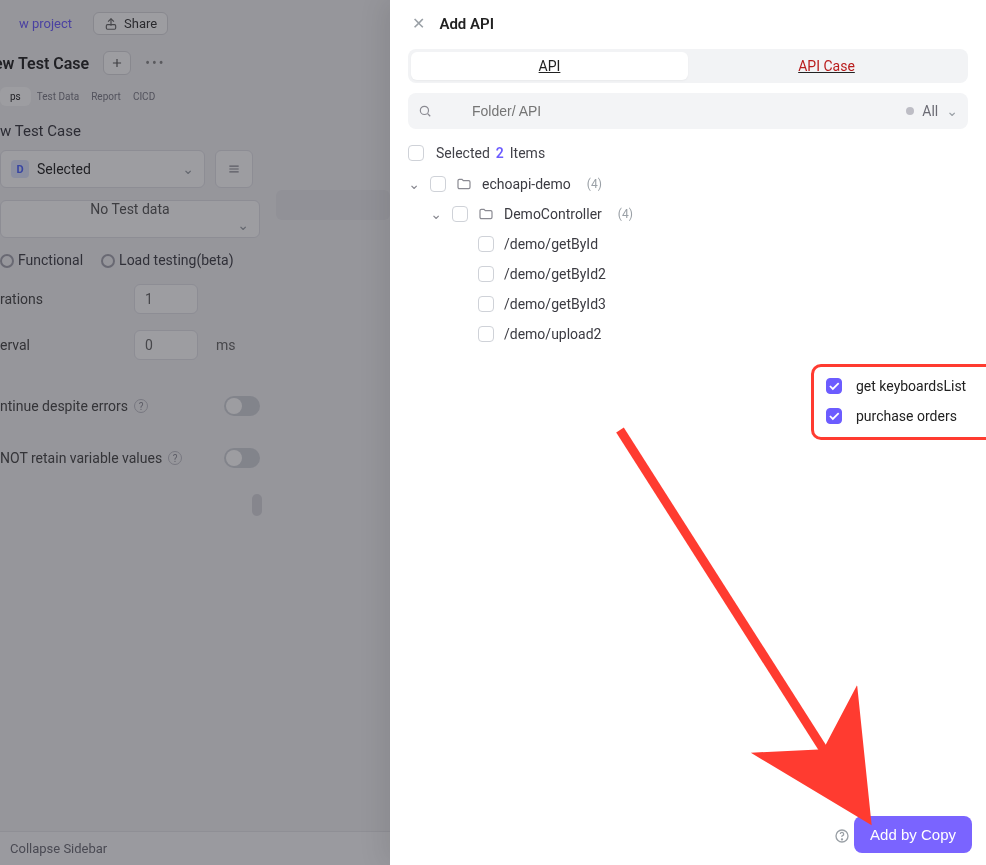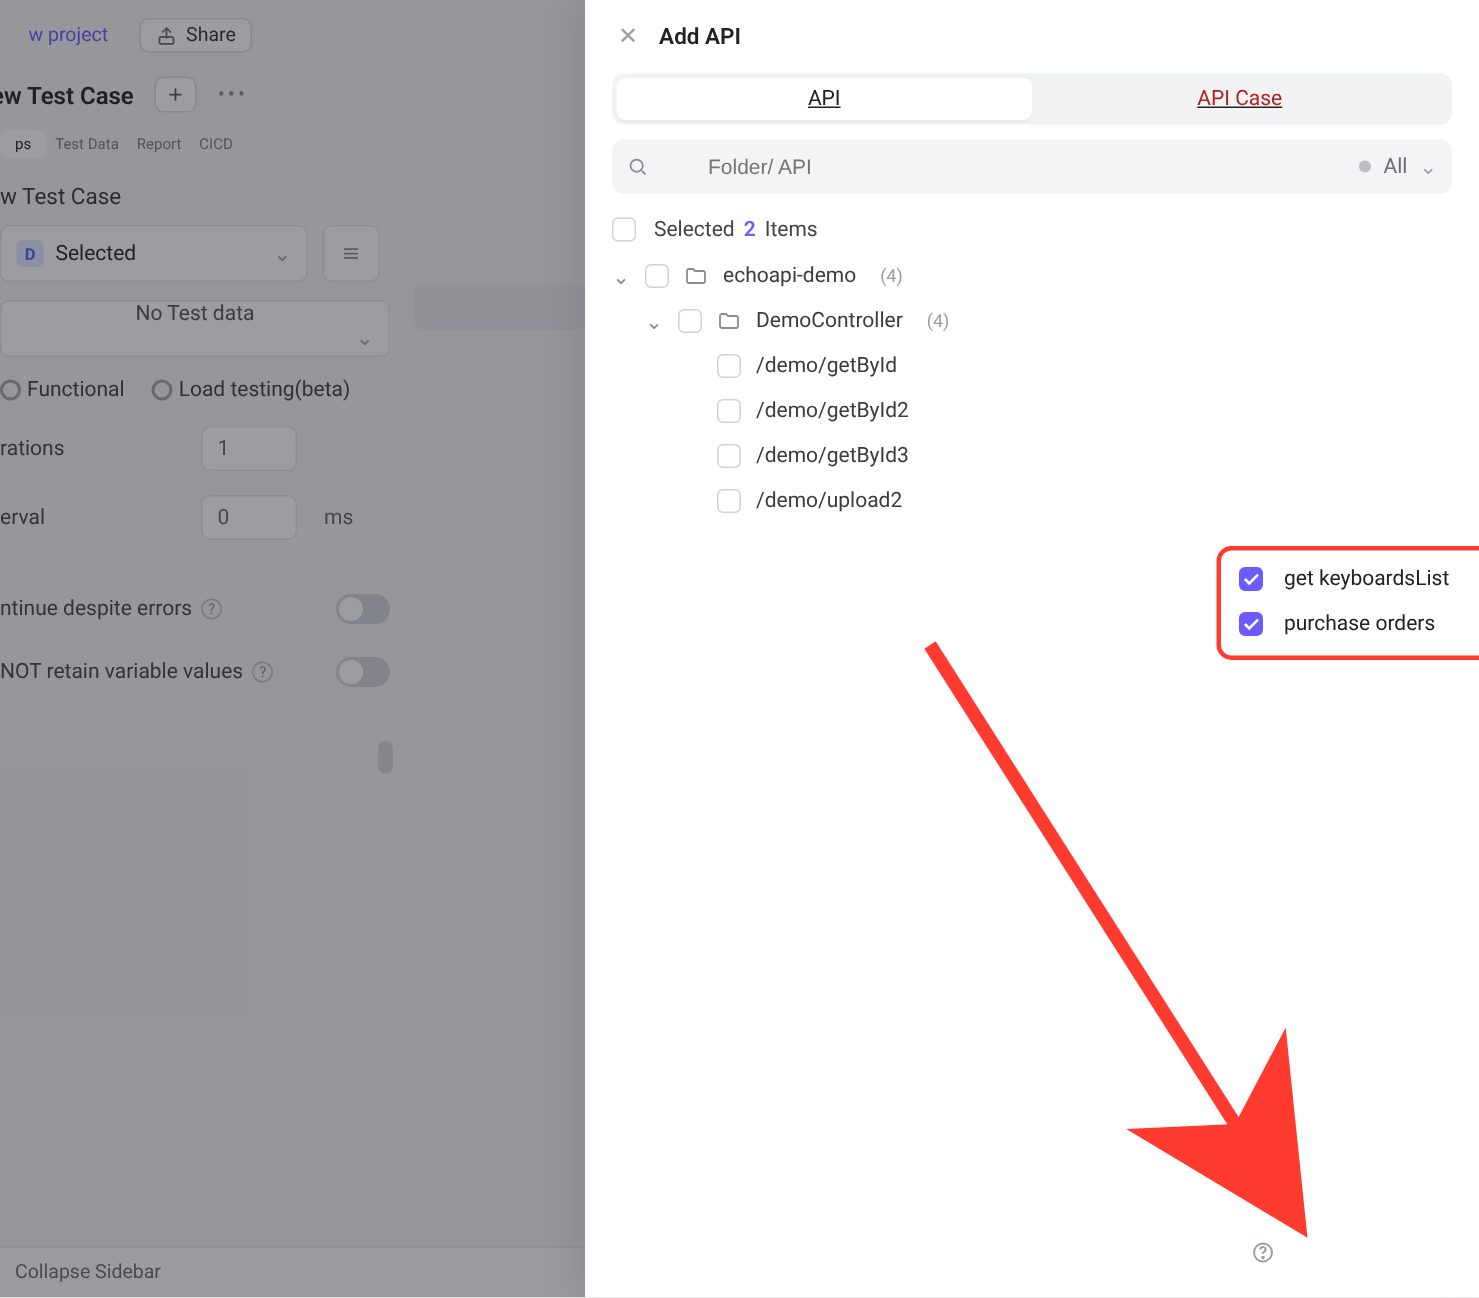--- a/index.html
+++ b/index.html
@@ -168,21 +168,21 @@
         <span class="unit">ms</span>
       </div>
 
       <div class="kv" style="margin-top:36px;gap:8px">
         <span class="k" style="width:170px;display:flex;align-items:center;gap:6px">
             <span>ntinue despite errors</span>
             <span class="q">?</span>
           </span>
         <span style="margin-left:auto" class="toggle"></span>
       </div>
-      <div class="kv" style="margin-top:22px;gap:8px">
+      <div class="kv" style="margin-top:32px;gap:8px">
         <span class="k" style="width:210px;display:flex;align-items:center;gap:6px">
             <span> NOT retain variable values</span>
             <span class="q">?</span>
           </span>
         <span style="margin-left:auto" class="toggle"></span>
       </div>
     </div>
   </div>
 
   <div class="rightcol-bg"></div>
@@ -280,20 +280,21 @@
   </div>
 
   <span class="help-ic">
     <svg class="svg16" viewBox="0 0 24 24" fill="none" stroke="#9aa0a6" stroke-width="2">
         <circle cx="12" cy="12" r="9"></circle>
         <path d="M9.5 9a2.5 2.5 0 1 1 3.5 2.3c-.9.4-1.5 1-1.5 2"></path>
         <circle cx="12" cy="17" r="0.8" fill="#9aa0a6"></circle>
       </svg>
   </span>
 
+  <button class="addbtn">Add by Copy</button>
 </div>
 
 <svg class="arrow-svg" viewBox="0 0 986 865">
   <defs>
     <marker id="ah" markerWidth="18" markerHeight="18" refX="12" refY="7" orient="auto" markerUnits="strokeWidth">
       <path d="M0,0 L14,7 L0,14 L4,7 Z" fill="#ff3b30"></path>
     </marker>
   </defs>
   <line x1="620" y1="430" x2="862" y2="810" stroke="#ff3b30" stroke-width="9" marker-end="url(#ah)"></line>
 </svg>

